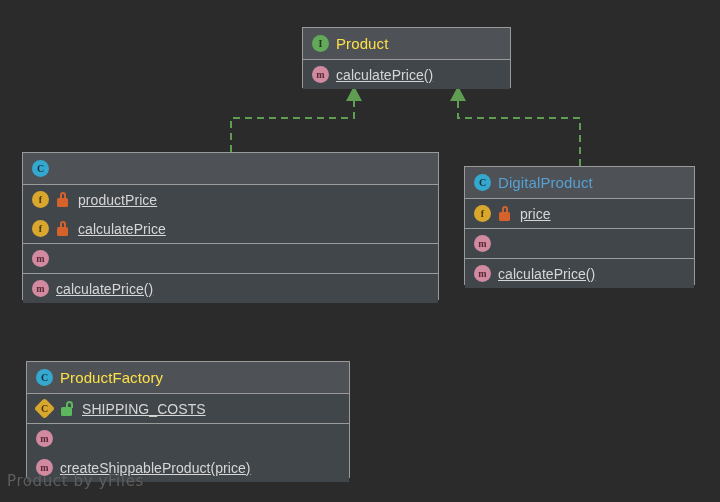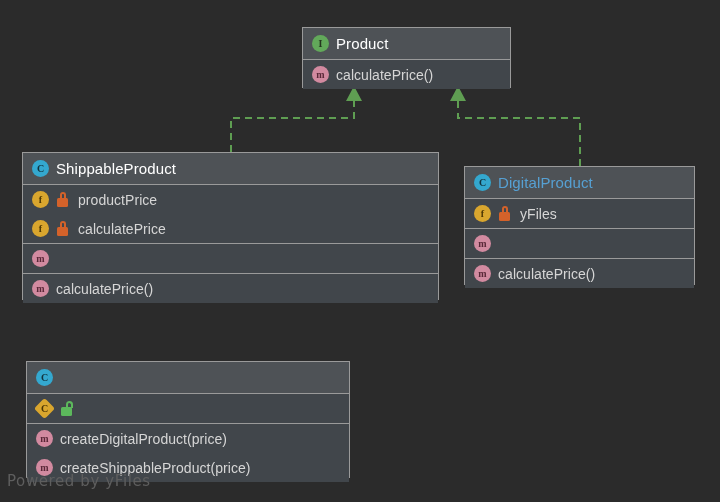--- a/index.html
+++ b/index.html
@@ -40,30 +40,31 @@
   }
   .uml-row {
     display: flex;
     align-items: center;
     height: 29px;
     padding-left: 9px;
     box-sizing: border-box;
   }
   .title-text {
     font-size: 15px;
-    color: #ffffff;
+    color: #fde047;
     letter-spacing: 0.1px;
     white-space: nowrap;
   }
   .title-text.selected-title { color: #56a0d3; }
   .member-text {
     font-size: 14px;
     color: #d6d6d6;
     white-space: nowrap;
     letter-spacing: 0.05px;
+    text-decoration: underline;
   }
 
   
   .ic {
     flex: 0 0 auto;
     display: inline-flex;
     align-items: center;
     justify-content: center;
     margin-right: 7px;
   }
@@ -173,21 +174,20 @@
       <div class="uml-row">
         <span class="ic ic-circle ic-method">m</span>
         <span class="member-text">calculatePrice()</span>
       </div>
     </div>
   </div>
 
   <div class="uml-node" style="left:22px; top:152px; width:417px; height:148px;">
     <div class="uml-header">
       <span class="ic ic-circle ic-class">C</span>
-      <span class="title-text">ShippableProduct</span>
     </div>
     <div class="uml-section">
       <div class="uml-row">
         <span class="ic ic-circle ic-field">f</span>
         <span class="ic ic-lock">
           <span class="shackle"></span>
             <span class="body"></span>
         </span>
         <span class="member-text">productPrice</span>
       </div>
@@ -218,59 +218,60 @@
       <span class="ic ic-circle ic-class">C</span>
       <span class="title-text selected-title">DigitalProduct</span>
     </div>
     <div class="uml-section">
       <div class="uml-row">
         <span class="ic ic-circle ic-field">f</span>
         <span class="ic ic-lock">
           <span class="shackle"></span>
             <span class="body"></span>
         </span>
-        <span class="member-text">yFiles</span>
+        <span class="member-text">price</span>
       </div>
     </div>
     <div class="uml-section">
       <div class="uml-row">
         <span class="ic ic-circle ic-method">m</span>
       </div>
     </div>
     <div class="uml-section">
       <div class="uml-row">
         <span class="ic ic-circle ic-method">m</span>
         <span class="member-text">calculatePrice()</span>
       </div>
     </div>
   </div>
 
   <div class="uml-node" style="left:26px; top:361px; width:324px; height:117px;">
     <div class="uml-header">
       <span class="ic ic-circle ic-class">C</span>
+      <span class="title-text">ProductFactory</span>
     </div>
     <div class="uml-section">
       <div class="uml-row">
         <span class="ic ic-diamond">
           <span class="dia"></span>
           <span class="dlbl">C</span>
         </span>
         <span class="ic ic-lock open">
           <span class="shackle"></span>
             <span class="body"></span>
         </span>
-      </div>
-    </div>
-    <div class="uml-section">
-      <div class="uml-row">
-        <span class="ic ic-circle ic-method">m</span>
-        <span class="member-text">createDigitalProduct(price)</span>
+        <span class="member-text">SHIPPING_COSTS</span>
+      </div>
+    </div>
+    <div class="uml-section">
+      <div class="uml-row">
+        <span class="ic ic-circle ic-method">m</span>
       </div>
       <div class="uml-row">
         <span class="ic ic-circle ic-method">m</span>
         <span class="member-text">createShippableProduct(price)</span>
       </div>
     </div>
   </div>
 
-  <div class="watermark">Powered by yFiles</div>
+  <div class="watermark">Product by yFiles</div>
 
 </div>
 
 </body></html>

